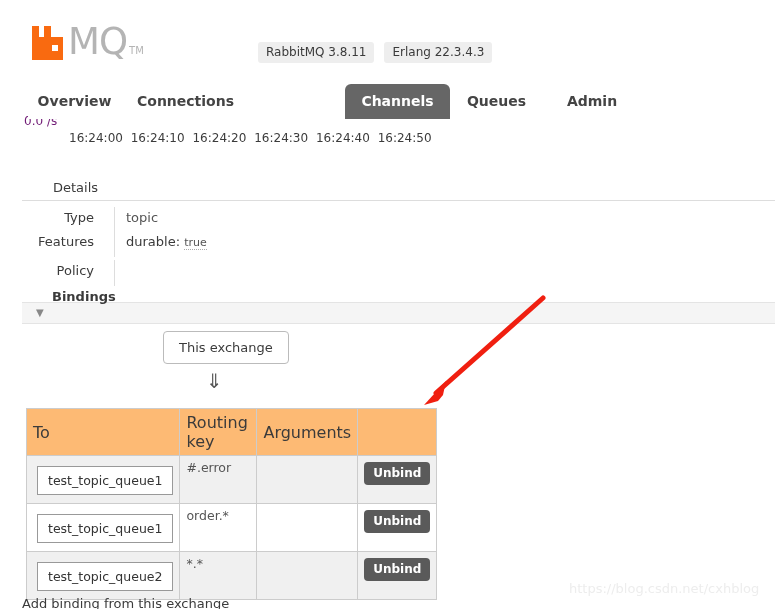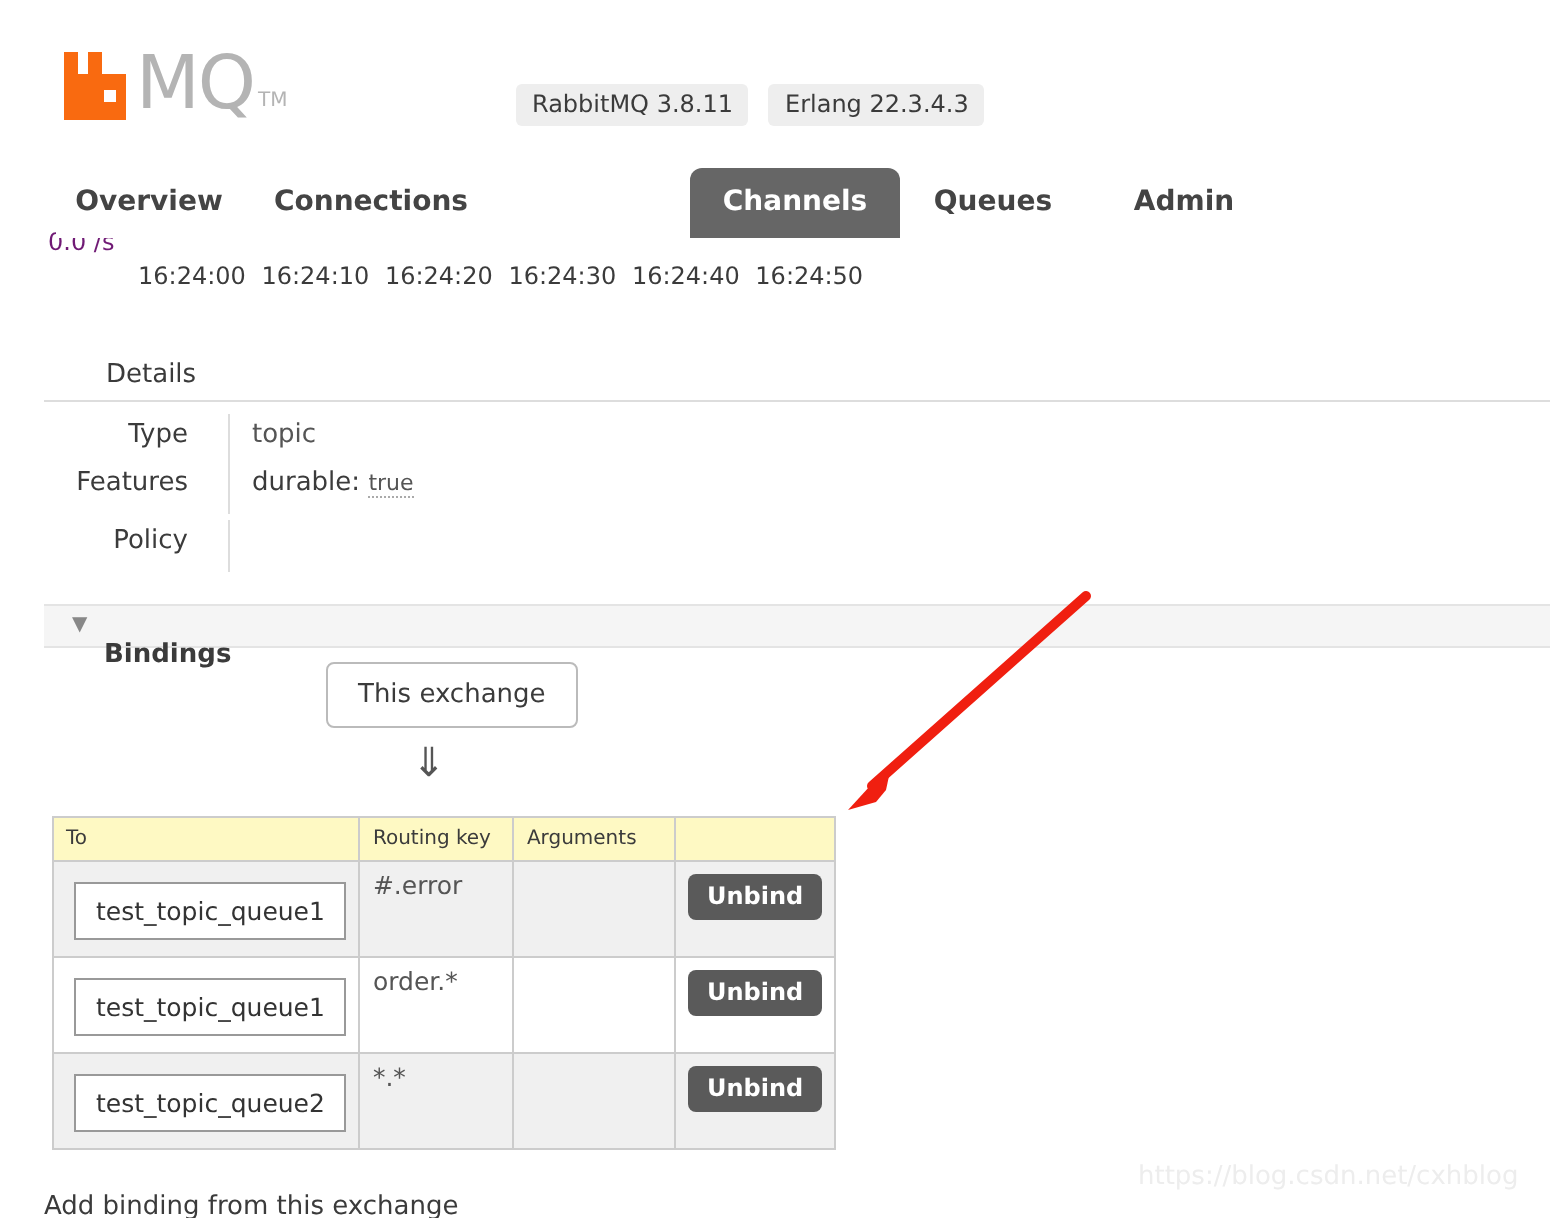--- a/index.html
+++ b/index.html
@@ -248,23 +248,23 @@
   
   #bindings-table {
     position: absolute;
     left: 26px; top: 408px;
     border-collapse: collapse;
     font-size: 12px;
   }
   #bindings-table th {
     text-align: left;
     font-weight: 400;
-    font-size: 10px;
-    color: #3b3b3b;
-    background: #fef9c3;
+    font-size: 16px;
+    color: #3b3b3b;
+    background: #fdba74;
     border: 1px solid #cccccc;
     padding: 4px 6px;
     height: 13px;
   }
   #bindings-table td {
     border: 1px solid #cccccc;
     padding: 4px 6px;
     vertical-align: top;
     color: #555555;
     font-size: 12.5px;
@@ -392,21 +392,21 @@
 </div>
 
 <div class="detail-row" style="top:263px;">
   <span class="detail-label">Policy</span>
   <span class="detail-sep"></span>
   <span class="detail-value"></span>
 </div>
 
 <div class="section-band" style="top:302px;"></div>
 <span class="band-toggle" style="left:36px; top:307px;">▼</span>
-<span class="band-label" style="left:52px; top:320px;text-align:right;">Bindings</span>
+<span class="band-label" style="left:52px; top:289px;text-align:right;">Bindings</span>
 
 <div class="exchange-node">This exchange</div>
 <div class="down-arrow">⇓</div>
 
 <table id="bindings-table">
   <thead>
     <tr>
       <th class="col-to">To</th>
       <th class="col-routing">Routing key</th>
       <th class="col-args">Arguments</th>

